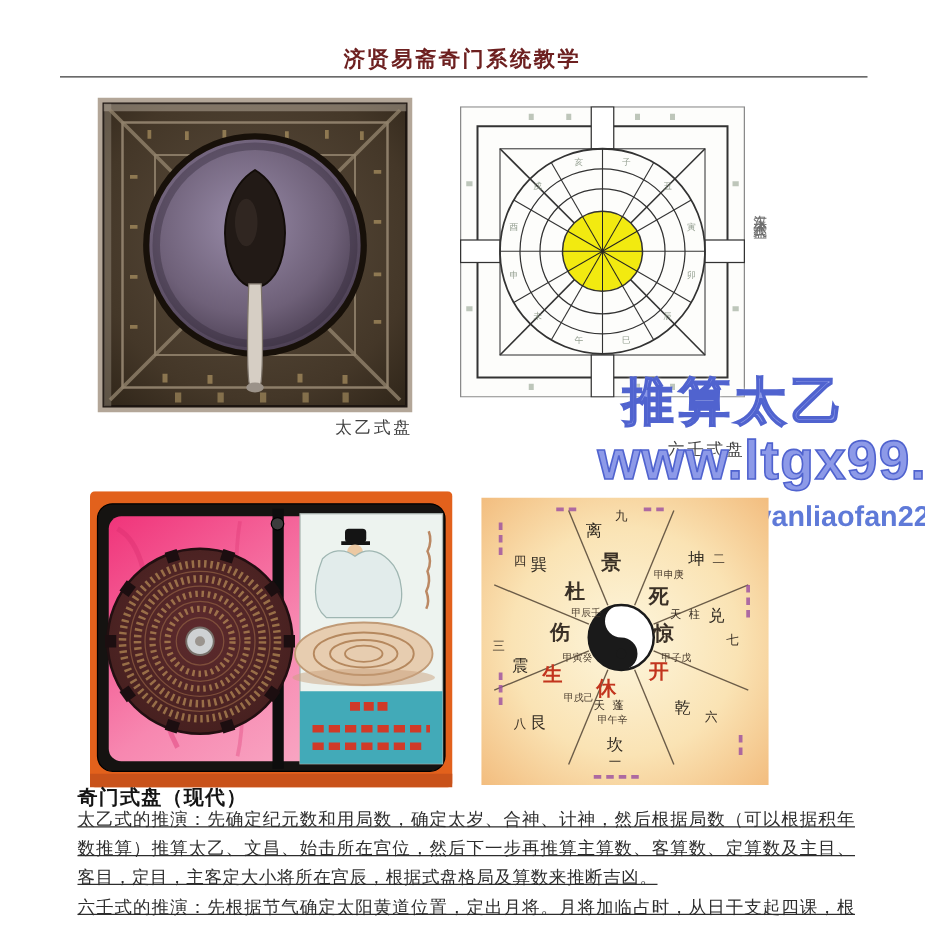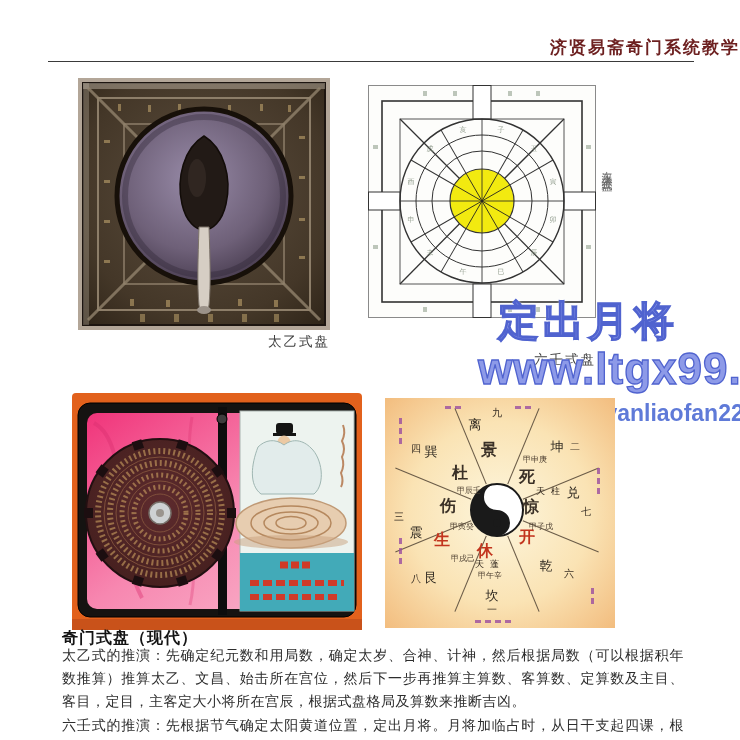--- a/index.html
+++ b/index.html
@@ -3,21 +3,21 @@
 <meta charset="utf-8">
 <style>
   html,body{margin:0;padding:0;background:#ffffff;}
   .page{
     position:relative;width:740px;height:740px;margin:0 auto;
     background:#ffffff;overflow:hidden;
     font-family:"Liberation Sans","DejaVu Sans",sans-serif;
   }
   .abs{position:absolute;}
   .doc-title{
-    left:0;top:36px;width:740px;text-align:right;
+    left:0;top:36px;width:740px;text-align:center;
     font-size:17px;font-weight:bold;color:#6d2020;letter-spacing:2px;
   }
   .doc-rule{left:48px;top:61px;width:646px;height:0;border-top:1.5px solid #3a3a3a;}
   .caption{font-size:13.5px;color:#3f3f3f;letter-spacing:2px;text-align:right;}
   .cap-taiyi{left:78px;top:333px;width:252px;}
   .cap-liuren{left:368px;top:351px;width:228px;}
   .side-label{
     left:599px;top:162px;height:110px;
     writing-mode:vertical-rl;text-orientation:upright;
     font-size:11px;color:#6b6b6b;letter-spacing:2px;
@@ -28,21 +28,21 @@
   .wm-url{left:478px;top:344px;font-size:44px;letter-spacing:1px;}
   .wm-contact{left:506px;top:398px;font-size:23px;font-weight:bold;white-space:nowrap;}
   .wm-contact .lbl{color:#ef8c2e;}
   .wm-contact .id{color:#5f7ad8;}
   .sec-heading{left:62px;top:628px;font-size:16px;font-weight:bold;color:#141414;letter-spacing:1px;}
   .body-text{
     left:62px;top:644px;width:622px;
     font-size:14px;line-height:23.2px;color:#2d2d2d;
     text-align:justify;letter-spacing:0.5px;
   }
-  .body-text p{margin:0;}
+  .body-text p{margin:0;text-decoration:underline;}
   svg{display:block;}
 </style>
 </head>
 <body>
 
 <div class="page">
 
   <div class="abs doc-title">济贤易斋奇门系统教学</div>
   <div class="abs doc-rule"></div>
 
@@ -185,21 +185,21 @@
         <rect x="168" y="222" width="4" height="5"></rect>
       <rect x="5" y="60" width="5" height="4"></rect>
         <rect x="5" y="160" width="5" height="4"></rect>
       <rect x="218" y="60" width="5" height="4"></rect>
         <rect x="218" y="160" width="5" height="4"></rect>
     </g>
   </svg>
   <div class="abs side-label">东汉六壬式盘</div>
   <div class="abs caption cap-liuren">六壬式盘</div>
 
-  <div class="abs wm wm-name">定出月将</div>
+  <div class="abs wm wm-name">推算太乙</div>
   <div class="abs wm wm-url">www.ltgx99.com</div>
   <div class="abs wm-contact">
     <span class="lbl">客服微信</span>
     <span class="id">yanliaofan225</span>
   </div>
 
   <svg class="abs" style="left:72px;top:393px;" width="290" height="237" viewBox="0 0 290 237">
     <defs>
       <linearGradient id="pink" x1="0" y1="0" x2="1" y2="1">
         <stop offset="0" stop-color="#f0347a"></stop>

